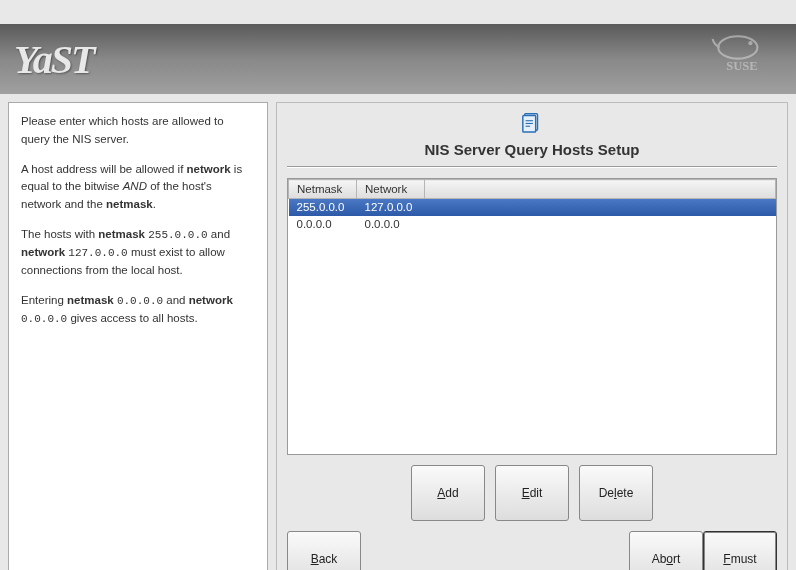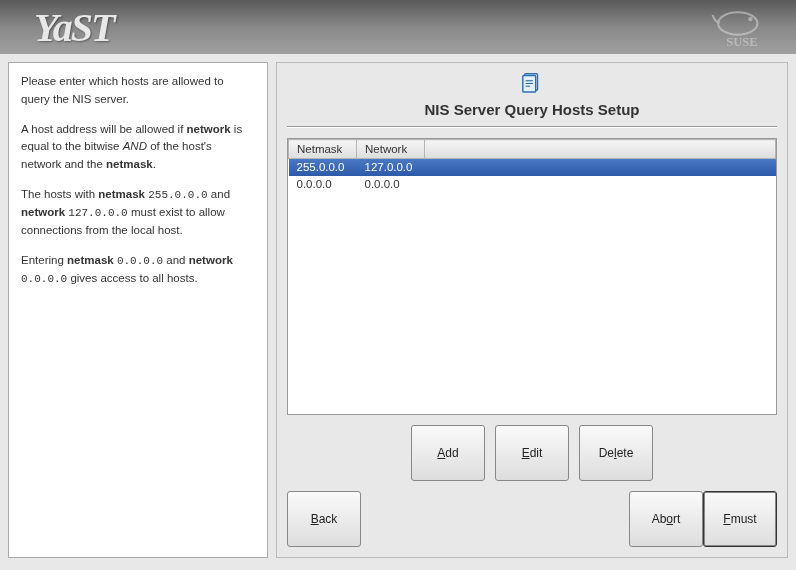--- a/index.html
+++ b/index.html
@@ -5,26 +5,27 @@
 * { box-sizing: border-box; margin: 0; padding: 0; }
 body {
   width: 796px; height: 570px;
   background: #e8e8e8;
   font-family: "Lucida Sans", Verdana, sans-serif;
   font-size: 12px;
   color: #333;
   overflow: hidden;
 }
 .header {
-  height: 54px;
+  height: 70px;
   background: linear-gradient(to bottom, #5a5a5a 0%, #888 50%, #a0a0a0 100%);
   position: relative;
   display: flex;
   align-items: center;
-  padding-left: 34px;
+  padding-left: 14px;
+  margin-top: 24px;
 }
 .yast-logo {
   font-family: Georgia, serif;
   font-size: 40px;
   font-weight: bold;
   font-style: italic;
   color: #e8e8e8;
   text-shadow: 1px 1px 2px rgba(0,0,0,0.4);
   letter-spacing: -2px;
 }

